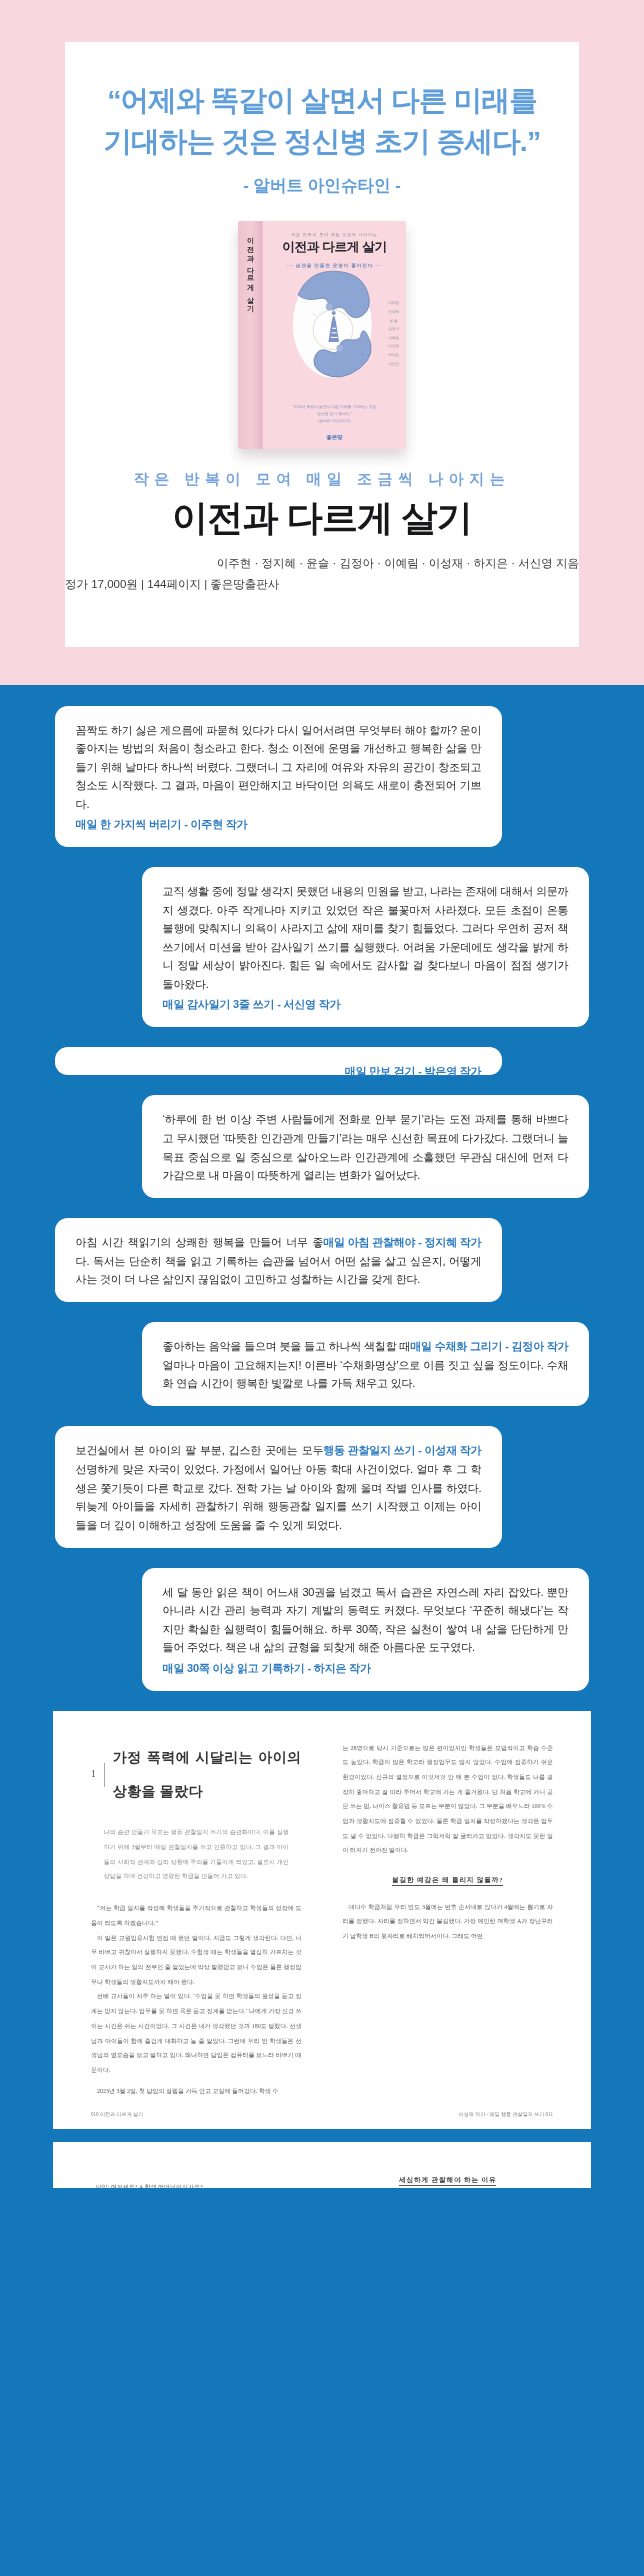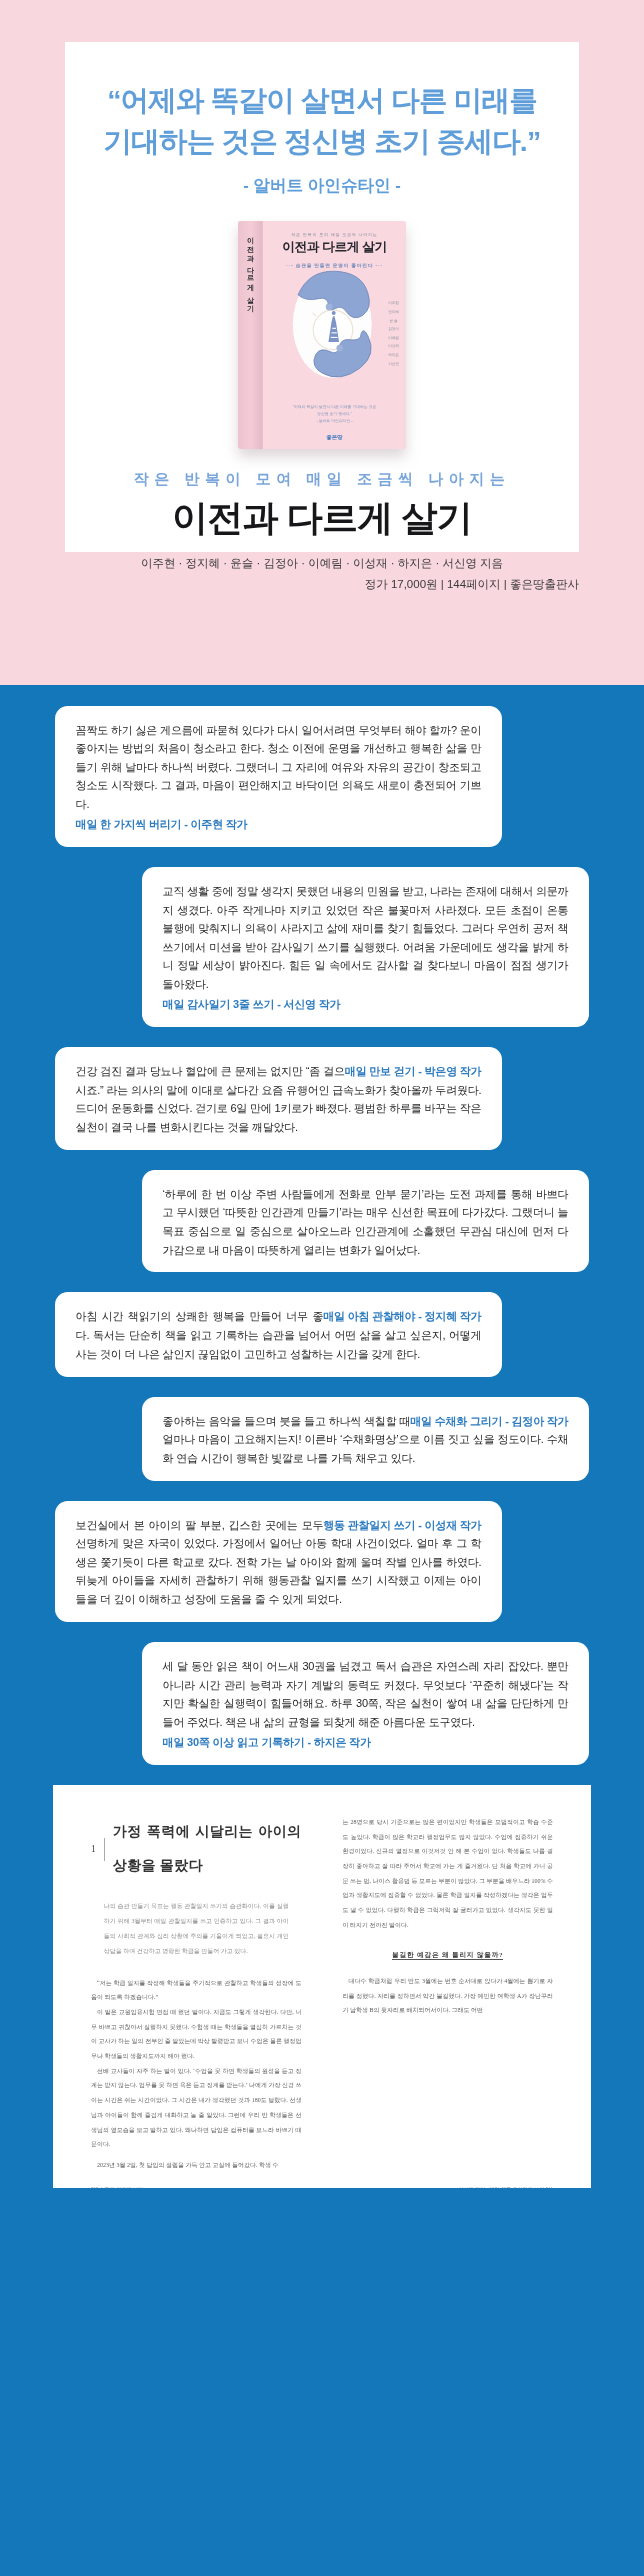--- a/index.html
+++ b/index.html
@@ -2,21 +2,21 @@
 <html style="font-size:12.7px"><head>
 <meta charset="utf-8">
 <style>
   * { margin:0; padding:0; box-sizing:border-box; }
   html,body { background:#ffffff; }
   body { font-family:"Liberation Sans", sans-serif; }
   .page { position:relative; width:644px; height:2576px; margin:0 auto; overflow:hidden; background:#1377b9; }
 
   
   .section-pink { height:685px; background:#f8d7de; }
-  .panel-white { width:514px; height:510px; margin:0 auto; position:relative; top:42px; background:#ffffff; }
+  .panel-white { width:514px; height:605px; margin:0 auto; position:relative; top:42px; background:#ffffff; }
 
   .quote-block { padding-top:38px; text-align:center; }
   .quote-line { font-size:28.5px; font-weight:800; color:#5f9ed8; line-height:1.45; letter-spacing:-0.8px; }
   .quote-attr { margin-top:12.7px; font-size:16.6px; font-weight:700; color:#5f9ed8; }
 
   
   .book-wrap { width:190px; margin:24px auto 0; position:relative; }
   .book { display:flex; width:168px; height:228px; margin:0 auto; filter:drop-shadow(0 8px 6.3px rgba(120,90,100,0.25)); }
   .book-spine { width:24px; background:linear-gradient(90deg,#ecc3ce 0%, #f3ccd6 55%, #e5b9c6 100%); border-radius:2.4px 0 0 2.4px; position:relative; }
   .spine-title { position:absolute; top:11px; left:50%; transform:translateX(-50%); writing-mode:vertical-rl; font-size:7.1px; font-weight:800; color:#2b2b33; letter-spacing:1.6px; }
@@ -24,22 +24,22 @@
   .cover-tagline { font-size:4px; color:#7d8799; letter-spacing:0.8px; }
   .cover-title { margin-top:2.4px; font-size:12.7px; font-weight:900; color:#26262e; letter-spacing:-0.4px; }
   .cover-subtitle { margin-top:5.5px; font-size:4.7px; font-weight:700; color:#6d88bb; letter-spacing:0.8px; }
   .cover-art { margin-top:1.6px; }
   .cover-authors { position:absolute; right:7.1px; top:78px; font-size:3.6px; line-height:2.4; color:#8a8f9e; white-space:pre-line; text-align:center; }
   .cover-quote { position:absolute; left:0; right:0; bottom:24px; font-size:3.8px; line-height:1.9; color:#7f94bb; padding:0 14.2px; }
   .cover-pub { position:absolute; left:0; right:0; bottom:8.7px; font-size:5.5px; font-weight:800; color:#4d7fc0; }
 
   .tagline { margin-top:20.6px; text-align:center; font-size:15px; font-weight:600; color:#79a5da; letter-spacing:5.5px; }
   .big-title { margin-top:4.7px; text-align:center; font-size:36px; font-weight:900; color:#17171a; letter-spacing:-0.8px; }
-  .authors-line { margin-top:13.4px; text-align:center; font-size:11.5px; color:#3a3a3a; }
-  .meta-line { margin-top:6.3px; text-align:right; font-size:11.5px; color:#3a3a3a; }
+  .authors-line { margin-top:13.4px; text-align:right; font-size:11.5px; color:#3a3a3a; }
+  .meta-line { margin-top:6.3px; text-align:left; font-size:11.5px; color:#3a3a3a; }
 
   
   .section-blue { height:1503px; padding-top:20.6px; overflow:hidden; }
 
   .bubble { width:447px; margin:0 0 20px 55px; background:#ffffff; border-radius:12.7px; padding:15px 20.6px 13.4px;
             font-size:11px; line-height:1.69; color:#1f1f1f; text-align:justify; word-break:break-all; letter-spacing:-0.2px; }
   .bubble.right { margin-left:142px; }
   .bubble .attr { color:#2e7cc0; font-weight:700; }
   .bubble .attr-line { display:block; text-align:left; color:#2e7cc0; font-weight:700; margin-top:1.6px; }
   .bubble .attr-inline { float:right; }
@@ -137,21 +137,20 @@
       <span class="attr-line">매일 한 가지씩 버리기 - 이주현 작가</span>
     </div>
 
     <div class="bubble right">
       <span>교직 생활 중에 정말 생각지 못했던 내용의 민원을 받고, 나라는 존재에 대해서 의문까지 생겼다. 아주 작게나마 지키고 있었던 작은 불꽃마저 사라졌다. 모든 초점이 온통 불행에 맞춰지니 의욕이 사라지고 삶에 재미를 찾기 힘들었다. 그러다 우연히 공저 책쓰기에서 미션을 받아 감사일기 쓰기를 실행했다. 어려움 가운데에도 생각을 밝게 하니 정말 세상이 밝아진다. 힘든 일 속에서도 감사할 걸 찾다보니 마음이 점점 생기가 돌아왔다.</span>
       <span class="attr-line">매일 감사일기 3줄 쓰기 - 서신영 작가</span>
     </div>
 
     <div class="bubble">
       <span class="attr attr-inline">매일 만보 걷기 - 박은영 작가</span>
-      <span>건강 검진 결과 당뇨나 혈압에 큰 문제는 없지만 “좀 걸으시죠.” 라는 의사의 말에 이대로 살다간 요즘 유행어인 급속노화가 찾아올까 두려웠다. 드디어 운동화를 신었다. 걷기로 6일 만에 1키로가 빠졌다. 평범한 하루를 바꾸는 작은 실천이 결국 나를 변화시킨다는 것을 깨달았다.</span>
     </div>
 
     <div class="bubble right">
       <span>‘하루에 한 번 이상 주변 사람들에게 전화로 안부 묻기’라는 도전 과제를 통해 바쁘다고 무시했던 ‘따뜻한 인간관계 만들기’라는 매우 신선한 목표에 다가갔다. 그랬더니 늘 목표 중심으로 일 중심으로 살아오느라 인간관계에 소홀했던 무관심 대신에 먼저 다가감으로 내 마음이 따뜻하게 열리는 변화가 일어났다.</span>
     </div>
 
     <div class="bubble">
       <span class="attr attr-inline">매일 아침 관찰해야 - 정지혜 작가</span>
       <span>아침 시간 책읽기의 상쾌한 행복을 만들어 너무 좋다. 독서는 단순히 책을 읽고 기록하는 습관을 넘어서 어떤 삶을 살고 싶은지, 어떻게 사는 것이 더 나은 삶인지 끊임없이 고민하고 성찰하는 시간을 갖게 한다.</span>
     </div>

